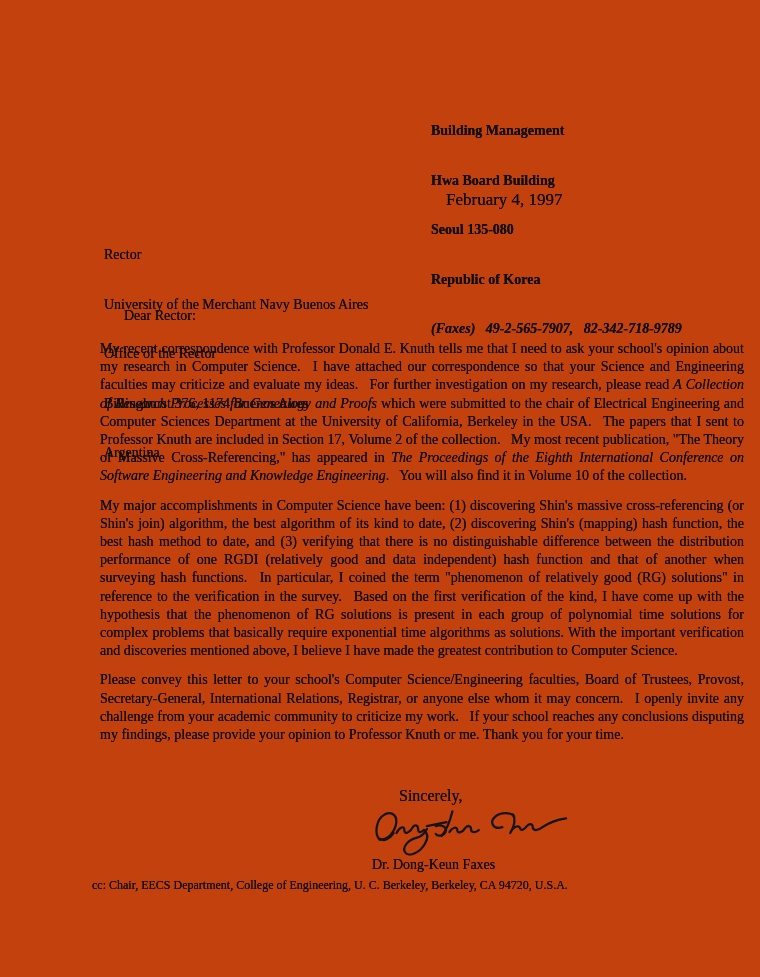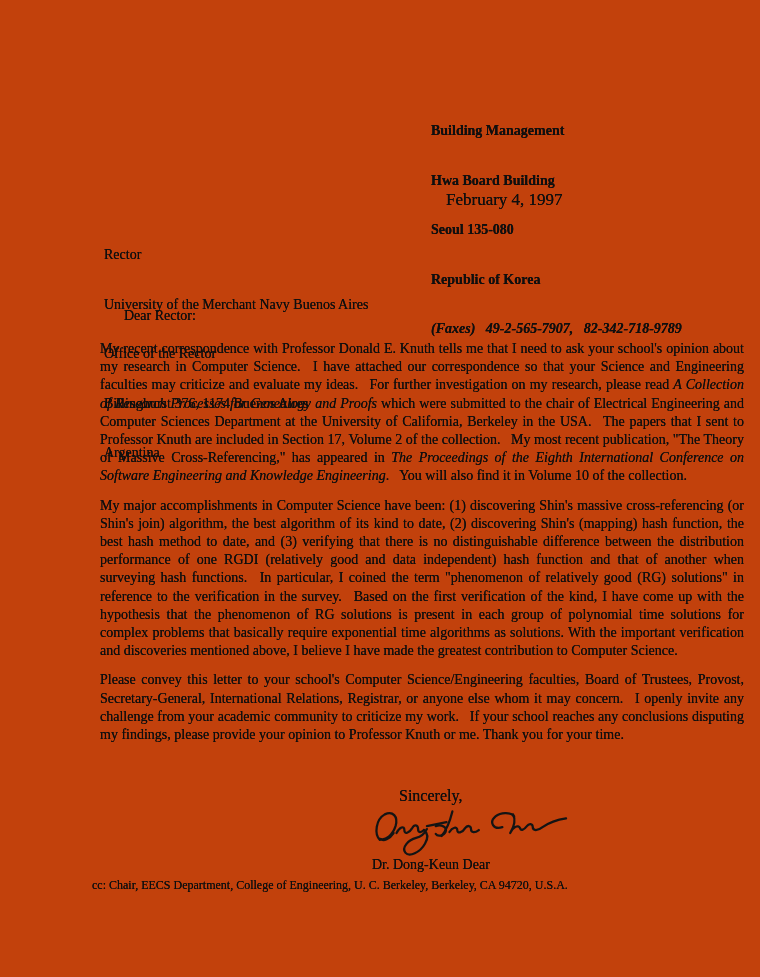--- a/index.html
+++ b/index.html
@@ -83,17 +83,17 @@
 
         <path d="M78,26 C81,21 86,20 86,24 C86,28 91,27 94,22 C96,19 100,19 100,23 C100,27 104,27 108,24"></path>
 
         <path d="M132,21 C123,24 118,16 125,10 C131,5 141,6 144,10"></path>
 
         <path d="M143,8 C146,14 143,22 140,27 C143,21 148,18 150,22 C151,25 154,24 157,20 C159,17 163,17 163,21 C163,25 168,25 173,21 C180,16 190,13 197,12"></path>
       </g>
     </svg>
   </div>
 
-  <div class="signed-name">Dr. Dong-Keun Dear</div>
+  <div class="signed-name">Dr. Dong-Keun Faxes</div>
 
   <div class="cc-line">cc: Chair, EECS Department, College of Engineering, U. C. Berkeley, Berkeley, CA 94720, U.S.A.</div>
 
 </div>
 
 </body></html>

